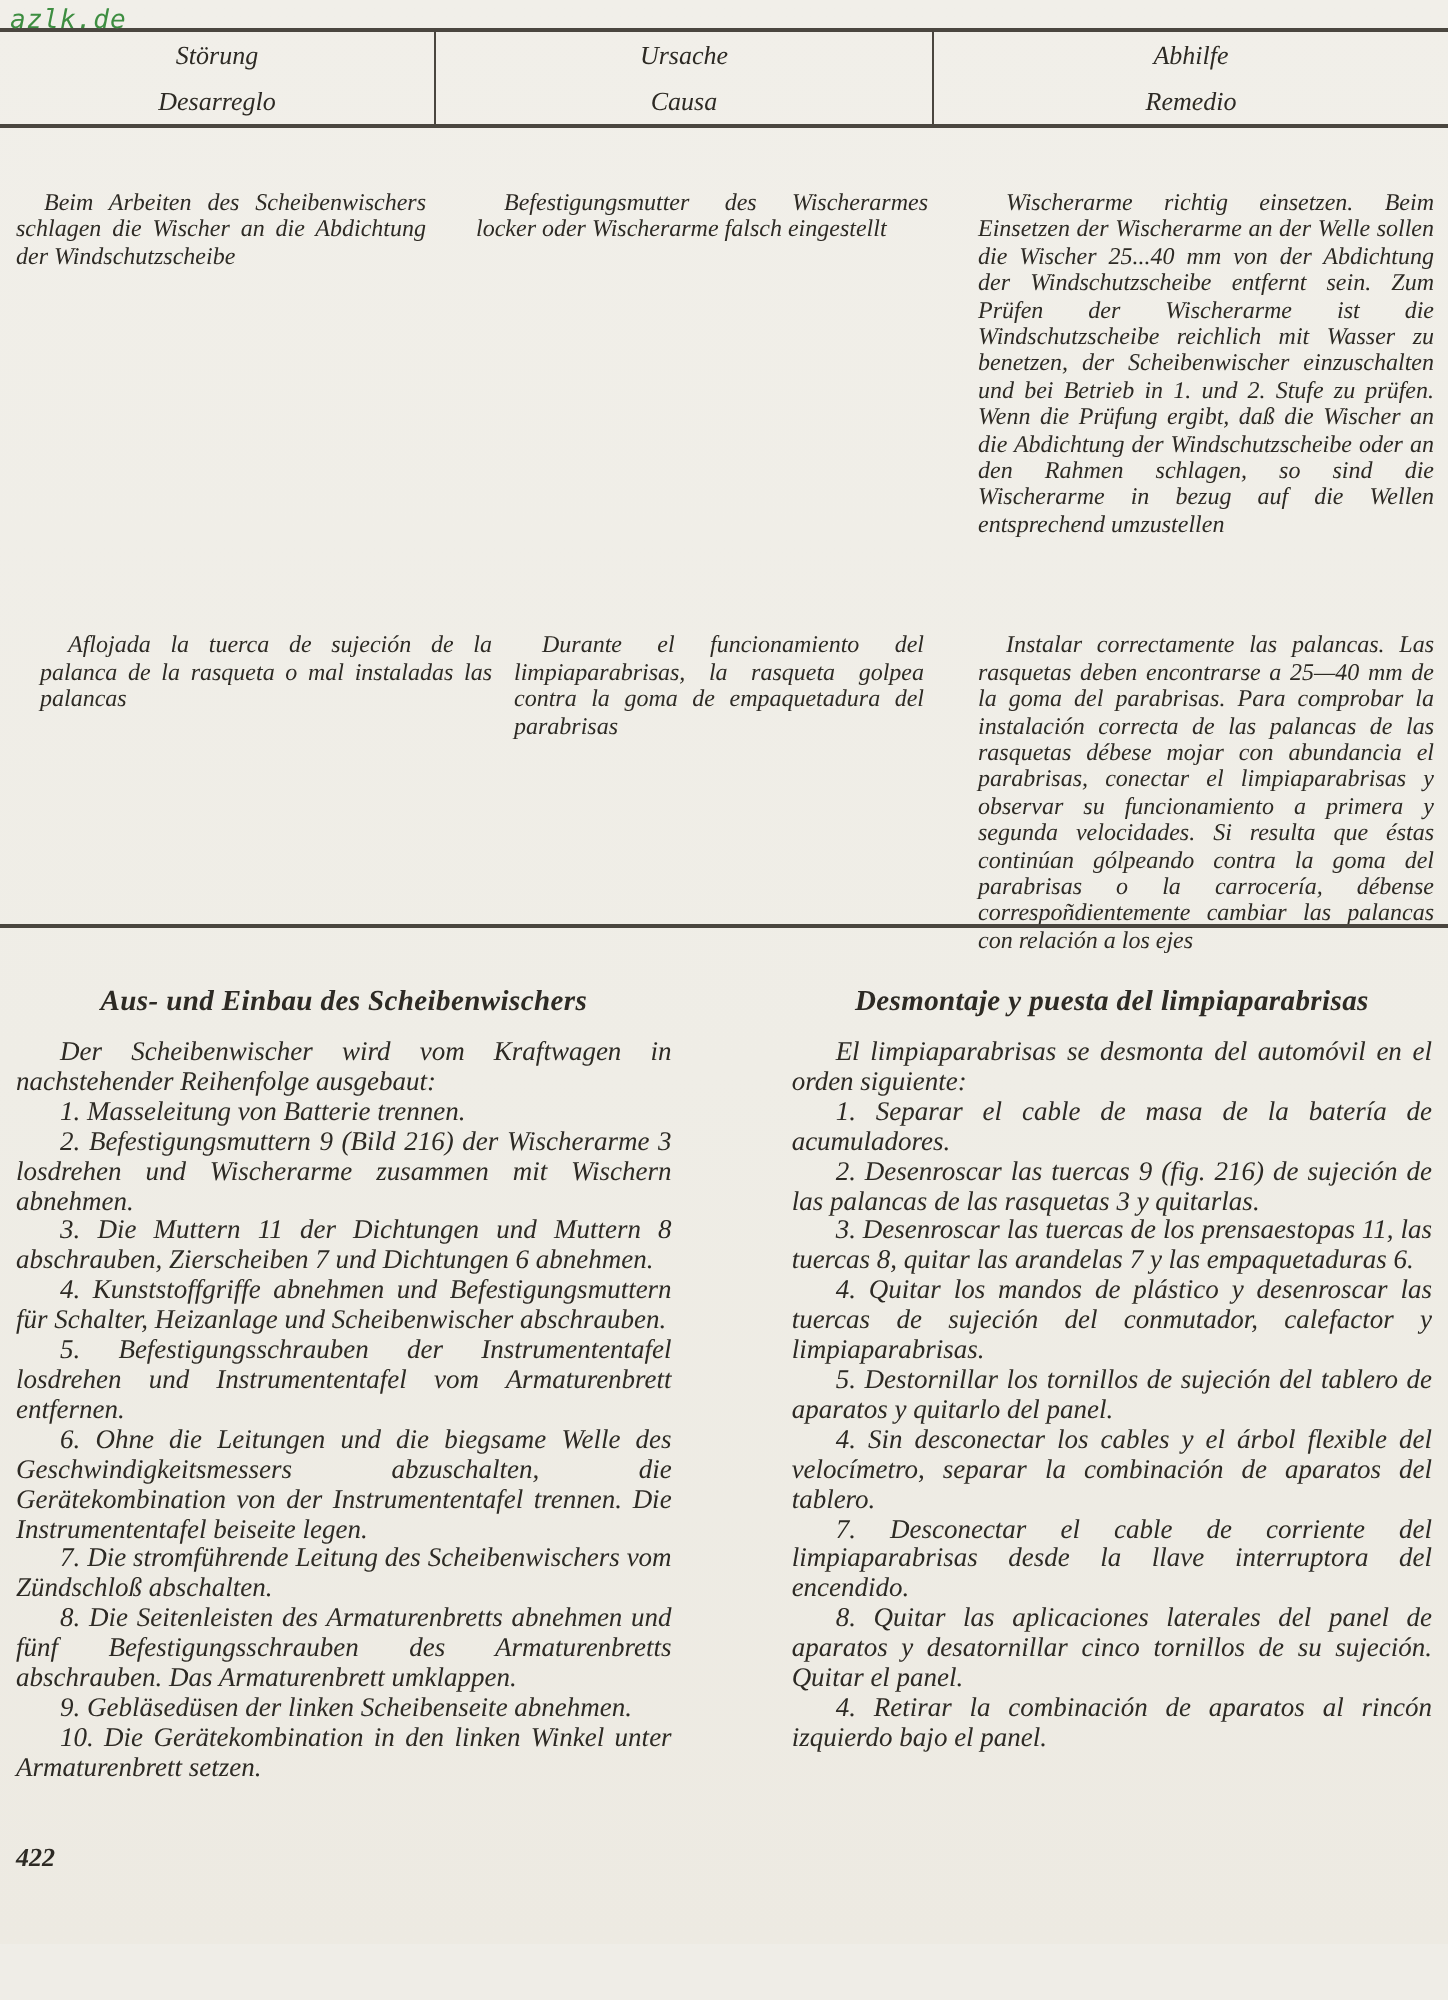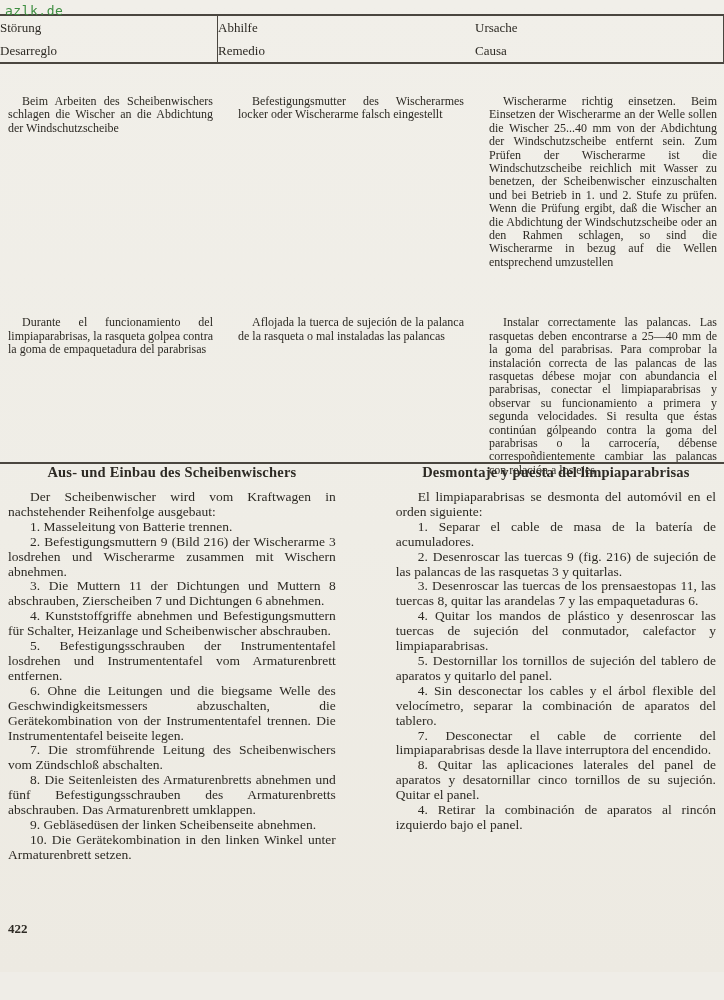--- a/index.html
+++ b/index.html
@@ -4,39 +4,39 @@
 <style>
   html, body { margin: 0; padding: 0; }
   body {
     width: 724px; height: 1000px;
     background: #efede7;
     font-family: "Liberation Serif", serif;
     color: #2d2a24;
     -webkit-font-smoothing: antialiased;
   }
   .page { position: relative; width: 724px; height: 972px; overflow: hidden;
-          background: linear-gradient(180deg, #f1efe9 0%, #efede6 55%, #edeae2 100%); }
+          background: linear-gradient(180deg, #f1efe9 0%, #efede6 55%, #edeae2 100%); font-style: italic; }
 
   .watermark {
     position: absolute; top: 3px; left: 5px;
     font-family: "DejaVu Sans Mono", monospace;
     font-size: 13px; color: #3e8e41; letter-spacing: 0.5px; z-index: 3;
   }
 
   .rule { position: absolute; left: 0; width: 724px; border-top: 2px solid #4a463f; }
   .top-rule { top: 14px; }
   .mid-rule { top: 462px; }
 
   
   .thead {
     position: absolute; top: 16px; left: 0; width: 724px; height: 48px;
     display: flex; border-bottom: 2px solid #4a463f; box-sizing: border-box; z-index: 2;
   }
   .th {
-    display: flex; flex-direction: column; align-items: flex-start; justify-content: center;
+    display: flex; flex-direction: column; align-items: center; justify-content: center;
     gap: 7px; font-size: 13px; box-sizing: border-box;
   }
   .th-1 { width: 218px; border-right: 1.5px solid #4a463f; }
   .th-2 { width: 249px; border-right: 1.5px solid #4a463f; }
   .th-3 { flex: 1; }
 
   
   .tbody { position: absolute; top: 66px; left: 0; width: 724px; }
   .trow { display: flex; align-items: flex-start; }
   .trow-1 { margin-top: 17px; }
@@ -44,21 +44,21 @@
   .td {
     font-size: 12px; line-height: 13.4px; text-align: justify;
     text-indent: 14px; box-sizing: border-box; overflow-wrap: break-word;
     hyphens: auto;
   }
   .td-fault  { width: 218px; padding: 0 5px 0 8px; }
   .td-cause  { width: 249px; padding: 0 3px 0 20px; }
   .td-remedy { width: 257px; padding: 0 7px 0 22px; }
 
   
-  .columns { position: absolute; top: 464px; left: 8px; width: 708px; display: flex; gap: 28px; }
+  .columns { position: absolute; top: 493px; left: 8px; width: 708px; display: flex; gap: 28px; }
   .col { box-sizing: border-box; }
   .col-left  { width: 344px; }
   .col-right { width: 336px; margin-left: 32px; }
   .section-title {
     font-size: 14.5px; font-weight: bold; text-align: center;
     margin: 0 0 9px 0; letter-spacing: 0.2px;
   }
   .para {
     font-size: 13.5px; line-height: 14.9px; text-align: justify;
     text-indent: 22px; margin: 0; overflow-wrap: break-word; hyphens: auto;
@@ -75,39 +75,39 @@
 <div class="page">
 
   <span class="watermark">azlk.de</span>
   <div class="rule top-rule"></div>
 
   <div class="thead">
     <div class="th th-1">
       <div>Störung</div>
       <div>Desarreglo</div>
     </div>
+    <div class="th th-2">
+      <div>Ursache</div>
+      <div>Causa</div>
+    </div>
     <div class="th th-3">
       <div>Abhilfe</div>
       <div>Remedio</div>
-    </div>
-    <div class="th th-2">
-      <div>Ursache</div>
-      <div>Causa</div>
     </div>
   </div>
 
   <div class="tbody">
     <div class="trow trow-1">
       <p class="td td-fault" lang="de">Beim Arbeiten des Scheibenwischers schlagen die Wischer an die Abdichtung der Windschutzscheibe</p>
       <p class="td td-cause" lang="de">Befestigungsmutter des Wischerarmes locker oder Wischerarme falsch eingestellt</p>
       <p class="td td-remedy" lang="de">Wischerarme richtig einsetzen. Beim Einsetzen der Wischerarme an der Welle sollen die Wischer 25...40 mm von der Abdichtung der Windschutzscheibe entfernt sein. Zum Prüfen der Wischerarme ist die Windschutzscheibe reichlich mit Wasser zu benetzen, der Scheibenwischer einzuschalten und bei Betrieb in 1. und 2. Stufe zu prüfen. Wenn die Prüfung ergibt, daß die Wischer an die Abdichtung der Windschutzscheibe oder an den Rahmen schlagen, so sind die Wischerarme in bezug auf die Wellen entsprechend umzustellen</p>
     </div>
     <div class="trow trow-2">
+      <p class="td td-cause" lang="es">Aflojada la tuerca de sujeción de la palanca de la rasqueta o mal instaladas las palancas</p>
       <p class="td td-fault" lang="es">Durante el funcionamiento del limpiaparabrisas, la rasqueta golpea contra la goma de empaquetadura del parabrisas</p>
-      <p class="td td-cause" lang="es">Aflojada la tuerca de sujeción de la palanca de la rasqueta o mal instaladas las palancas</p>
       <p class="td td-remedy" lang="es">Instalar correctamente las palancas. Las rasquetas deben encontrarse a 25—40 mm de la goma del parabrisas. Para comprobar la instalación correcta de las palancas de las rasquetas débese mojar con abundancia el parabrisas, conectar el limpiaparabrisas y observar su funcionamiento a primera y segunda velocidades. Si resulta que éstas continúan gólpeando contra la goma del parabrisas o la carrocería, débense correspoñdientemente cambiar las palancas con relación a los ejes</p>
     </div>
   </div>
 
   <div class="rule mid-rule"></div>
 
   <div class="columns">
 
     <div class="col col-left" lang="de">
       <h3 class="section-title">Aus- und Einbau des Scheibenwischers</h3>

